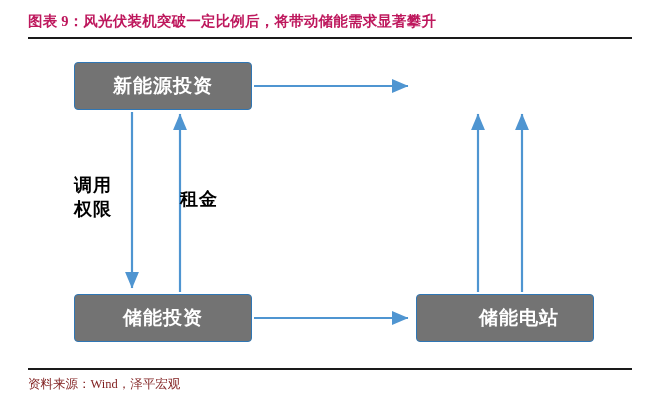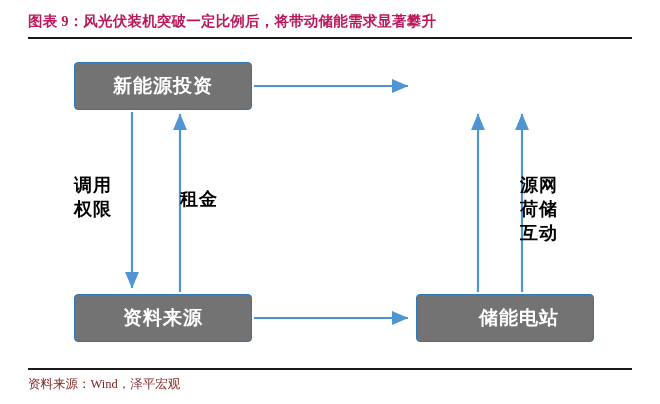--- a/index.html
+++ b/index.html
@@ -142,31 +142,28 @@
 
       <g>
         <line x1="494" y1="250" x2="494" y2="72" stroke="#4f95d1" stroke-width="2.2" marker-end="url(#ah)"></line>
       </g>
     </svg>
 
     <div class="node node-nei">
       <span>新能源投资</span>
     </div>
     <div class="node node-si">
-      <span>资料来源</span>
+      <span>储能投资</span>
     </div>
     <div class="node node-sp">
       <span>储能电站</span>
     </div>
 
     <div class="lbl lbl-dispatch">调用
 权限</div>
     <div class="lbl lbl-rent">租金</div>
-    <div class="lbl lbl-interact">源网
-荷储
-互动</div>
 
   </div>
 
   <div class="rule-bottom"></div>
   <div class="source">资料来源：Wind，泽平宏观</div>
 
 </div>
 
 </body></html>

